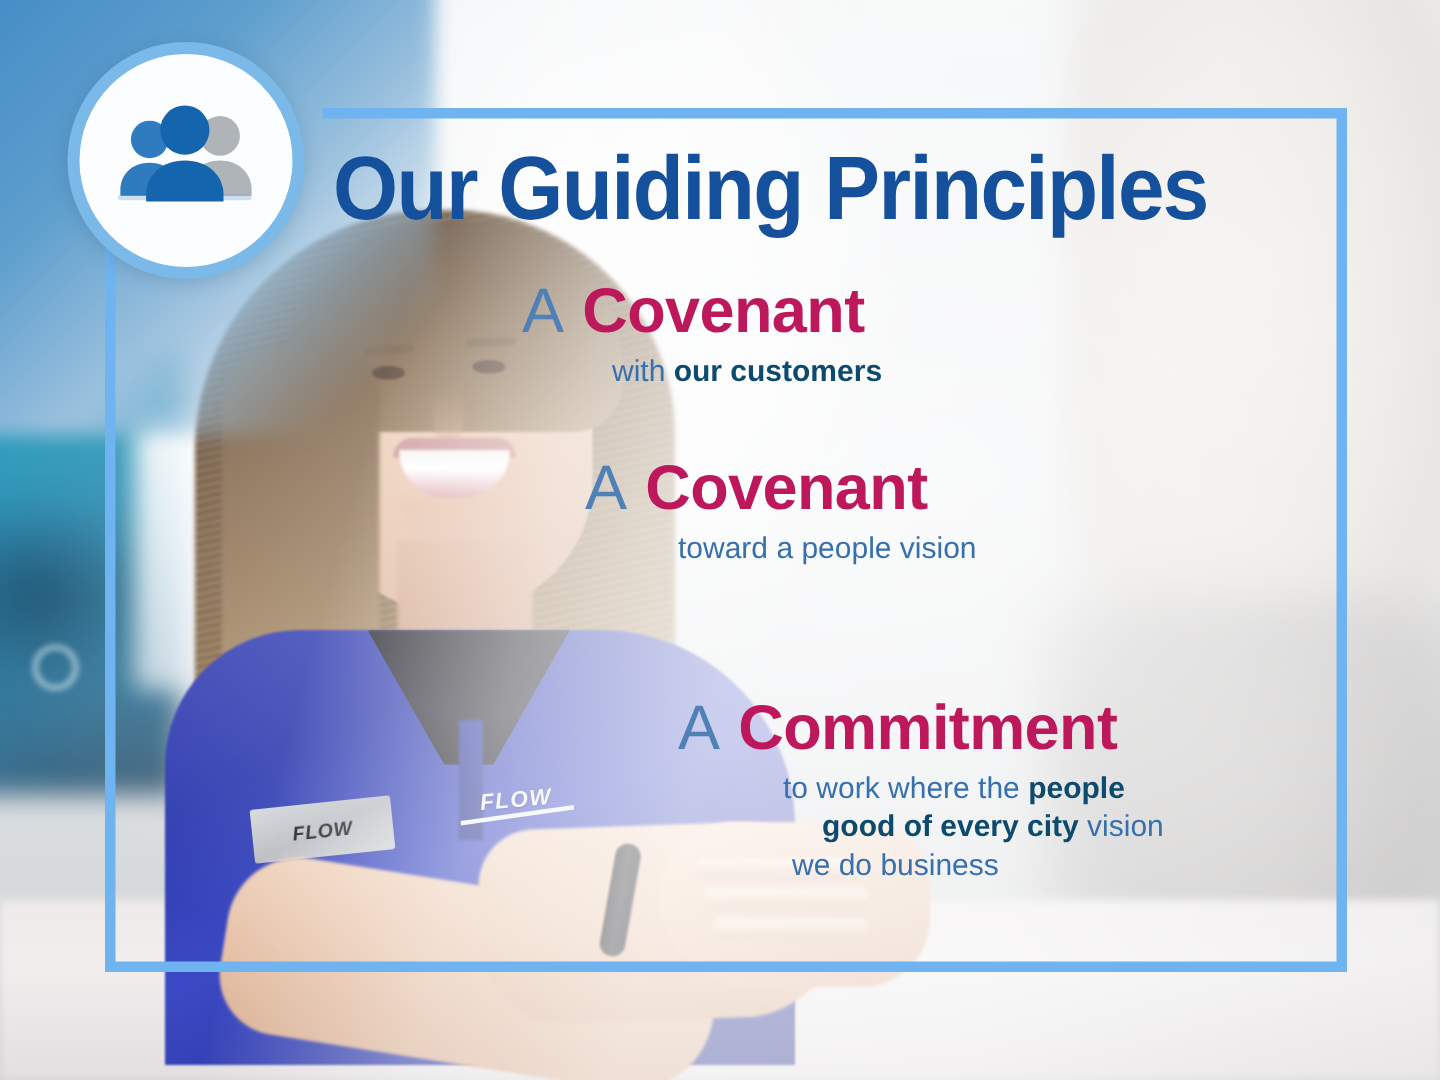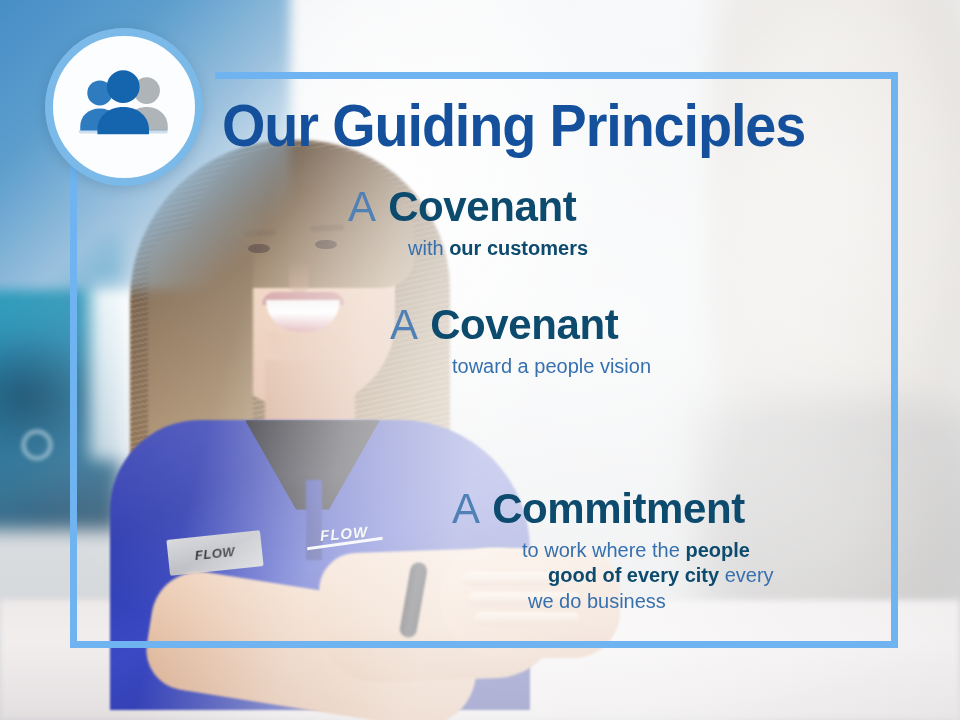--- a/index.html
+++ b/index.html
@@ -248,32 +248,32 @@
     text-align:left;
     transform:scaleX(.93);transform-origin:left center;
     white-space:nowrap;
   }
 
   .prin{position:absolute;}
   .prin .head{
     font-size:42px;line-height:1.02;white-space:nowrap;color:#2f72b8;
   }
   .prin .head .art{font-weight:300;color:#4f80b6;letter-spacing:.5px;}
-  .prin .head .word{font-weight:bold;color:#0c4a6e;letter-spacing:-.4px;}
+  .prin .head .word{font-weight:bold;color:#be185d;letter-spacing:-.4px;}
   .prin .sub{
     font-size:20px;line-height:1.28;color:#3670ae;margin-top:7px;white-space:nowrap;
   }
   .prin .sub b{font-weight:bold;color:#0c4a6e;}
 
   
   .p1{left:348px;top:186px;}
   .p1 .sub{margin-left:60px;}
   .p2{left:390px;top:304px;}
   .p2 .sub{margin-left:62px;}
-  .p3{left:452px;top:464px;margin-top:24px;}
+  .p3{left:452px;top:464px;}
   .p3 .sub{margin-left:70px;text-align:left;}
   .p3 .sub .l2{margin-left:26px;display:block;}
   .p3 .sub .l3{margin-left:6px;display:block;}
 </style>
 </head>
 <body>
 
 <div class="canvas">
 
   <div class="photo">
@@ -372,21 +372,21 @@
     <div class="prin p3">
       <div class="head">
         <span class="art">A</span>
         <span class="word">Commitment</span>
       </div>
       <div class="sub">
         <div>
           <span>to work where the </span><b>people</b>
         </div>
         <div class="l2">
-          <b>good of every city</b><span> every</span>
+          <b>good of every city</b><span> vision</span>
         </div>
         <div class="l3">
           <span>we do business</span>
         </div>
       </div>
     </div>
 
   </div>
 </div>
 

